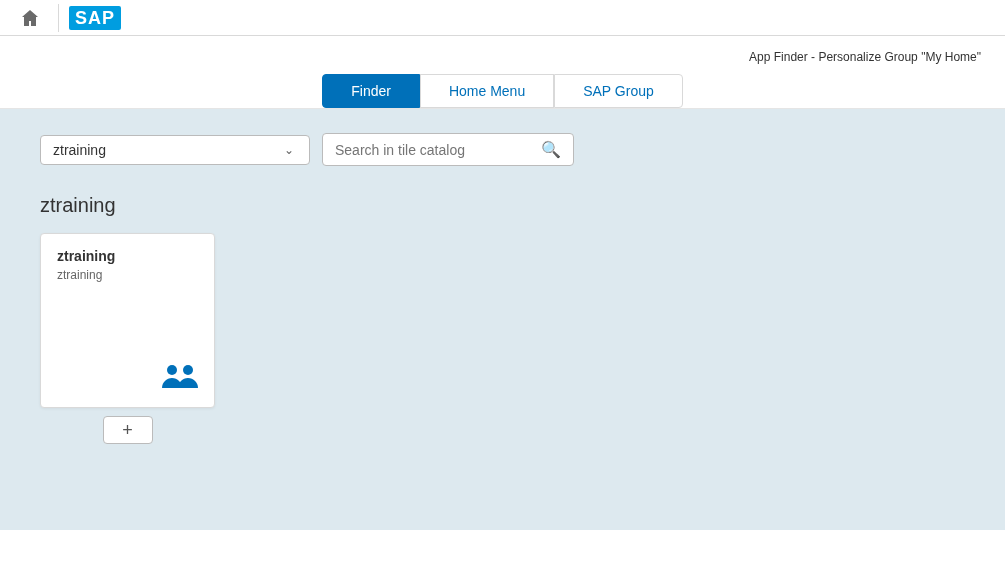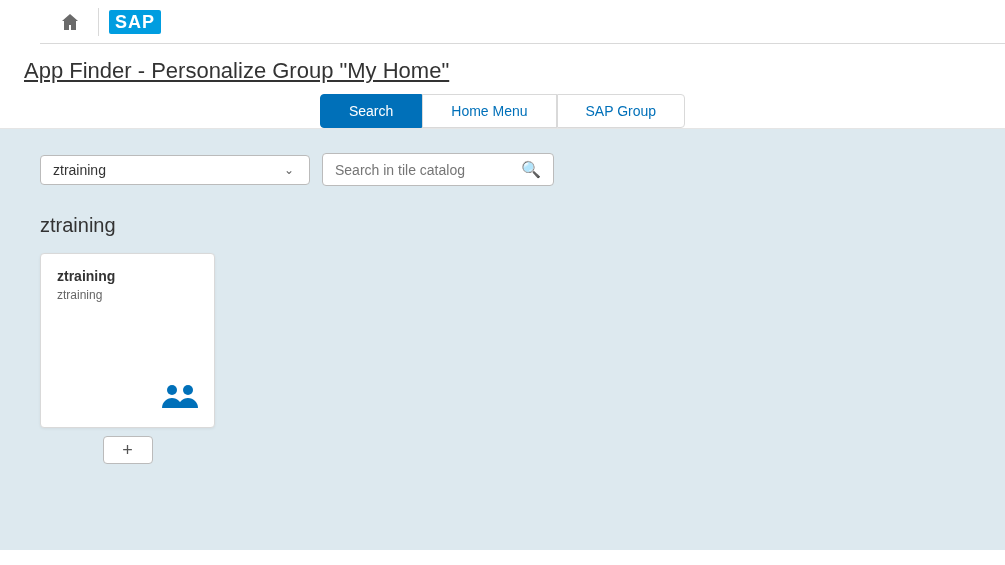--- a/index.html
+++ b/index.html
@@ -9,25 +9,24 @@
       background: #fff;
       width: 1005px;
       height: 565px;
       overflow: hidden;
     }
 
     
     .top-bar {
       display: flex;
       align-items: center;
-      height: 44px;
+      height: 36px;
       background: #fff;
       border-bottom: 1px solid #d9d9d9;
       padding: 0 12px;
-      margin-left: 40px;
     }
     .home-icon-wrap {
       width: 36px;
       height: 36px;
       display: flex;
       align-items: center;
       justify-content: center;
       cursor: pointer;
     }
     .home-icon-svg {
@@ -58,26 +57,25 @@
       line-height: 1;
     }
 
     
     .app-finder-header {
       background: #fff;
       border-bottom: 1px solid #e5e5e5;
       padding: 0 24px;
     }
     .app-finder-title {
-      text-align: left;
+      text-align: right;
       padding: 14px 0 10px;
-      font-size: 22px;
+      font-size: 12px;
       color: #333;
       font-weight: normal;
-      text-decoration: underline;
     }
     .tabs-row {
       display: flex;
       justify-content: center;
       gap: 0;
       padding-bottom: 0;
     }
     .tab-btn {
       padding: 8px 28px;
       border: 1px solid #d9d9d9;
@@ -141,21 +139,21 @@
       font-size: 12px;
     }
 
     .search-box {
       display: flex;
       align-items: center;
       background: #fff;
       border: 1px solid #bbb;
       border-radius: 4px;
       padding: 6px 12px;
-      width: 232px;
+      width: 252px;
     }
     .search-input {
       border: none;
       outline: none;
       flex: 1;
       font-size: 14px;
       color: #666;
       background: transparent;
     }
     .search-icon {
@@ -240,21 +238,21 @@
   <div class="sap-logo">
     <div class="sap-logo-box">
       <span class="sap-logo-text">SAP</span>
     </div>
   </div>
 </div>
 
 <div class="app-finder-header">
   <div class="app-finder-title">App Finder - Personalize Group "My Home"</div>
   <div class="tabs-row">
-    <button class="tab-btn active">Search</button>
+    <button class="tab-btn active">Finder</button>
     <button class="tab-btn">Home Menu</button>
     <button class="tab-btn">SAP Group</button>
   </div>
 </div>
 
 <div class="main-content">
 
   <div class="filter-row">
     <div class="dropdown-select">
       <span class="dropdown-select-value">ztraining</span>

